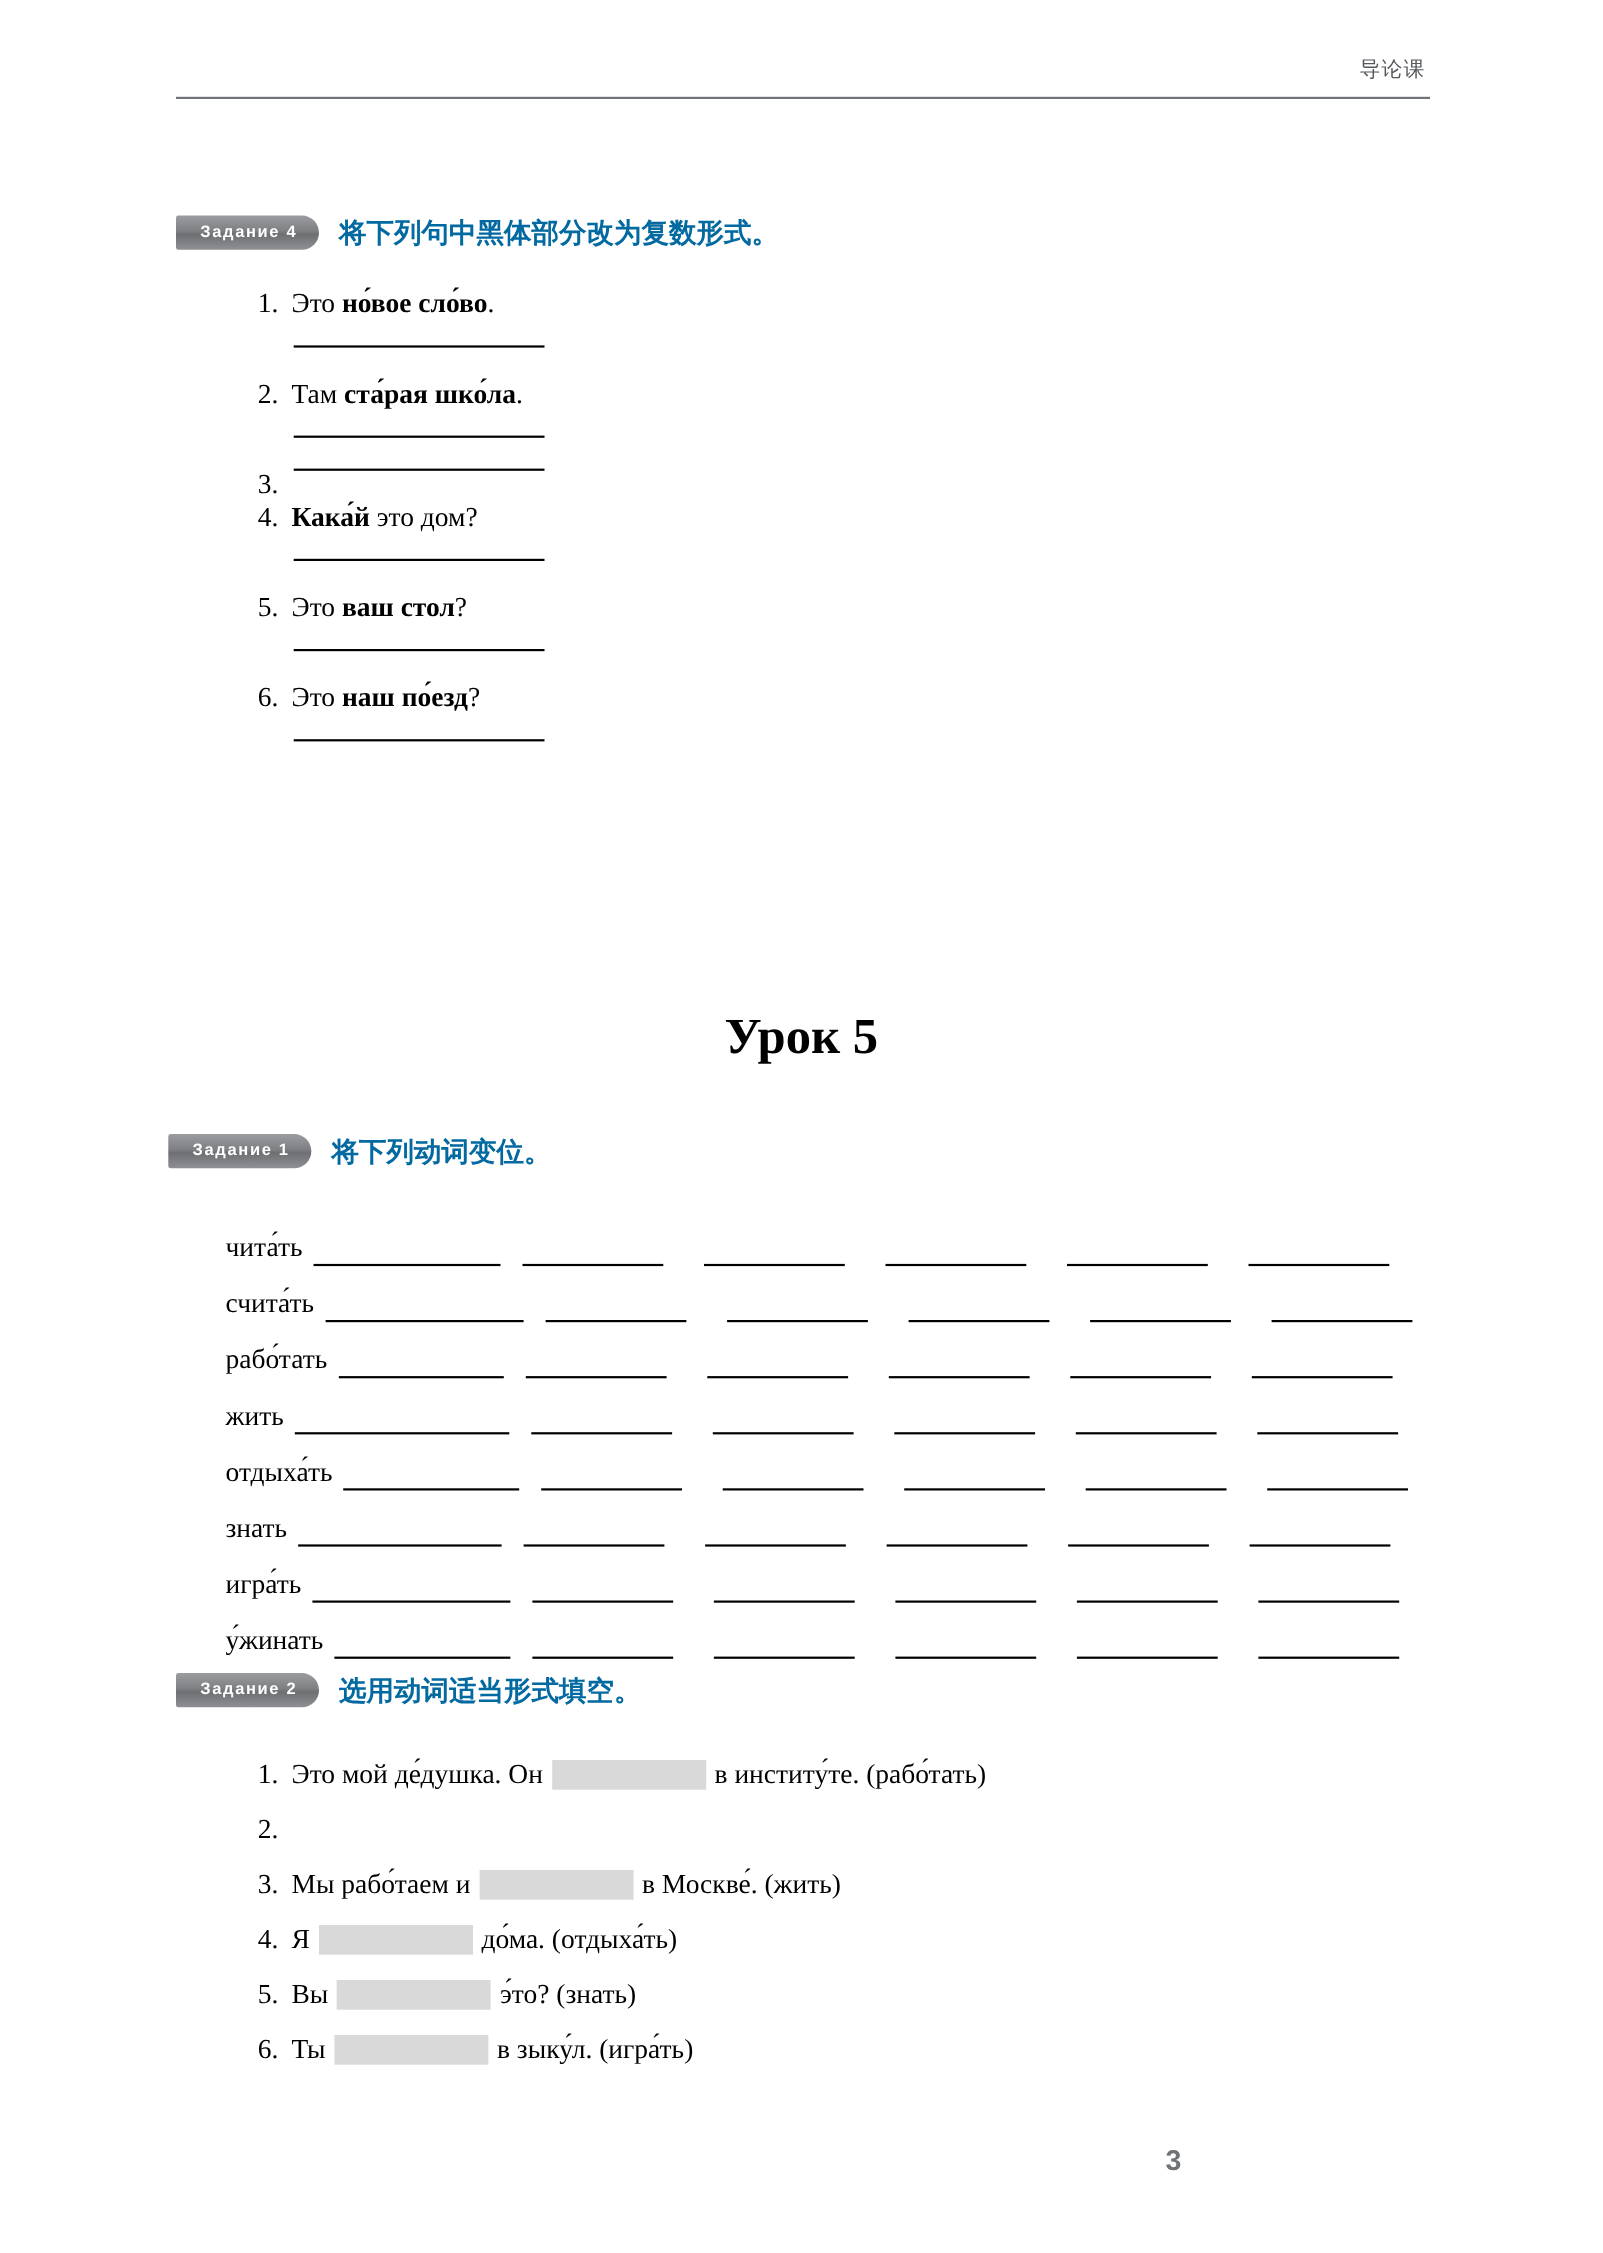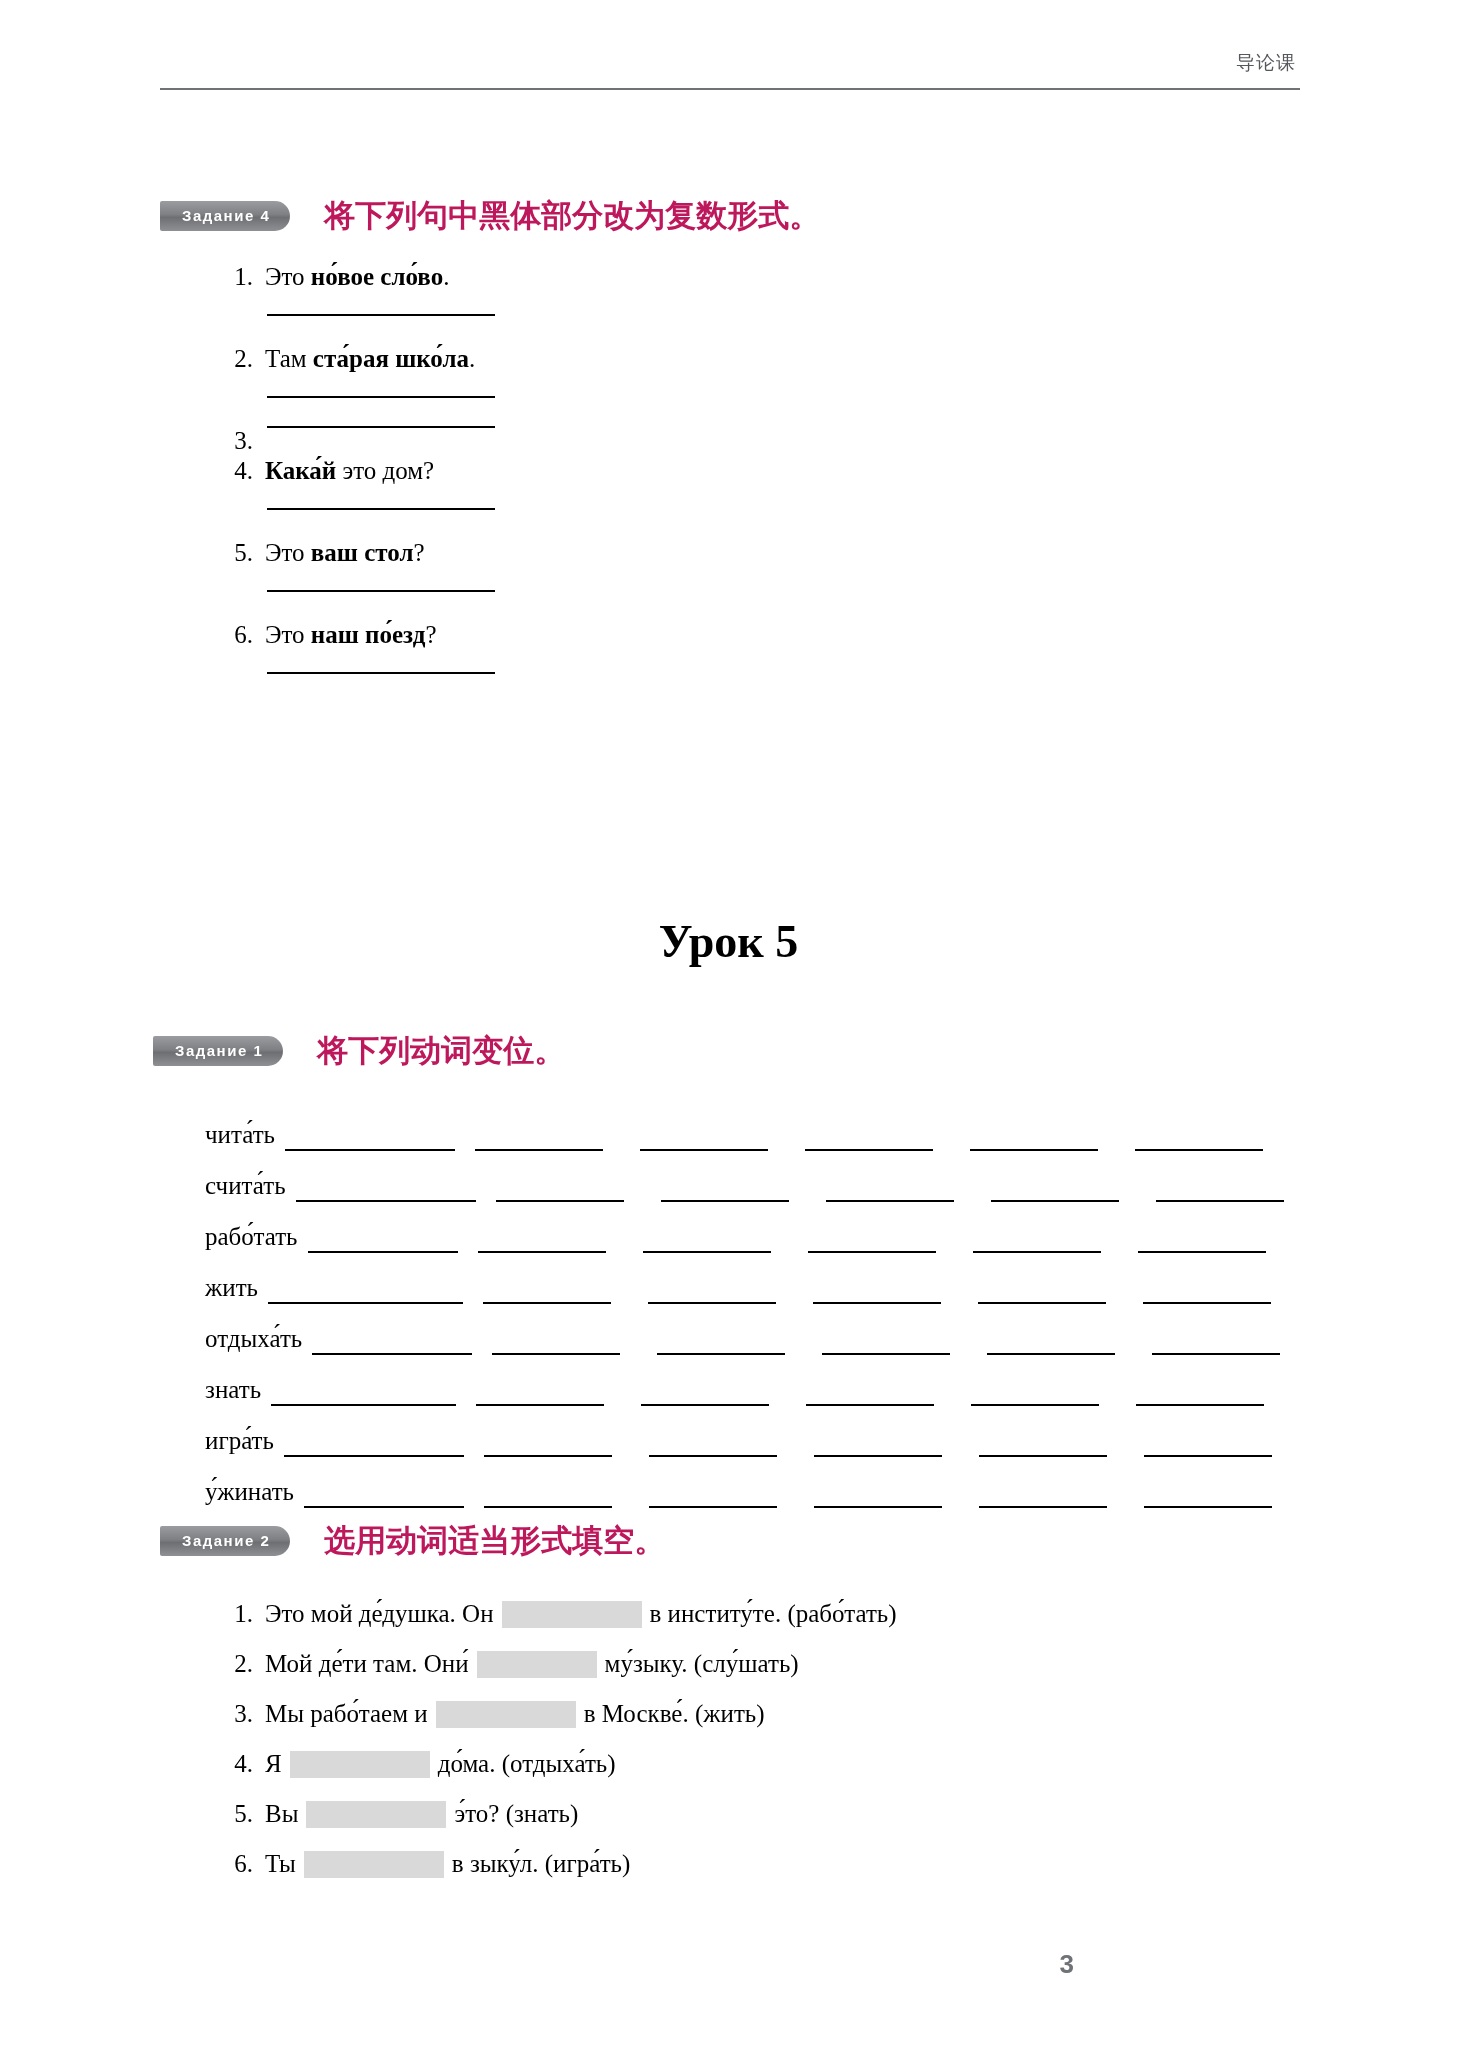--- a/index.html
+++ b/index.html
@@ -56,25 +56,25 @@
     font-family: "Liberation Sans", sans-serif;
     font-size: 15px;
     font-weight: bold;
     letter-spacing: 1.5px;
     padding: 7px 20px 8px 22px;
     border-radius: 3px 22px 22px 3px;
     white-space: nowrap;
     line-height: 1.05;
   }
   .task-text {
-    margin-left: 34px;
+    margin-left: 18px;
     font-family: "Liberation Sans", sans-serif;
-    font-size: 31px;
+    font-size: 25px;
     font-weight: bold;
-    color: #be185d;
+    color: #0369a1;
     white-space: nowrap;
   }
 
   
   .qlist {
     position: absolute;
   }
   .qitem {
     position: relative;
     font-size: 25px;
@@ -389,21 +389,21 @@
       </div>
     </div>
 
   <div class="task" style="left:160px; top:1520px;">
     <span class="task-badge">Задание 2</span>
     <span class="task-text">选用动词适当形式填空。</span>
   </div>
 
   <div class="flist" id="task2-list" style="left:215px; top:1600px; width:1100px;">
       <div class="fitem"><span class="fnum">1.</span><span class="ftext"><span>Это мой де́душка. Он</span><span class="blank-box" style="width: 140px; margin: 0px 8px;"></span><span>в институ́те. (рабо́тать)</span></span></div>
-      <div class="fitem"><span class="fnum">2.</span><span class="ftext"><span>Мой де́ти там. Они́</span><span class="blank-box" style="width: 120px; margin: 0px 8px;"></span><span>му́зыку. (слу́шать)</span></span></div>
+      <div class="fitem"><span class="fnum">2.</span></div>
       <div class="fitem"><span class="fnum">3.</span><span class="ftext"><span>Мы рабо́таем и</span><span class="blank-box" style="width: 140px; margin: 0px 8px;"></span><span>в Москве́. (жить)</span></span></div>
       <div class="fitem"><span class="fnum">4.</span><span class="ftext"><span>Я</span><span class="blank-box" style="width: 140px; margin: 0px 8px;"></span><span>до́ма. (отдыха́ть)</span></span></div>
       <div class="fitem"><span class="fnum">5.</span><span class="ftext"><span>Вы</span><span class="blank-box" style="width: 140px; margin: 0px 8px;"></span><span>э́то? (знать)</span></span></div>
       <div class="fitem"><span class="fnum">6.</span><span class="ftext"><span>Ты</span><span class="blank-box" style="width: 140px; margin: 0px 8px;"></span><span>в зыку́л. (игра́ть)</span></span></div>
     </div>
 
   <div class="page-number">3</div>
 
 </div>
 

